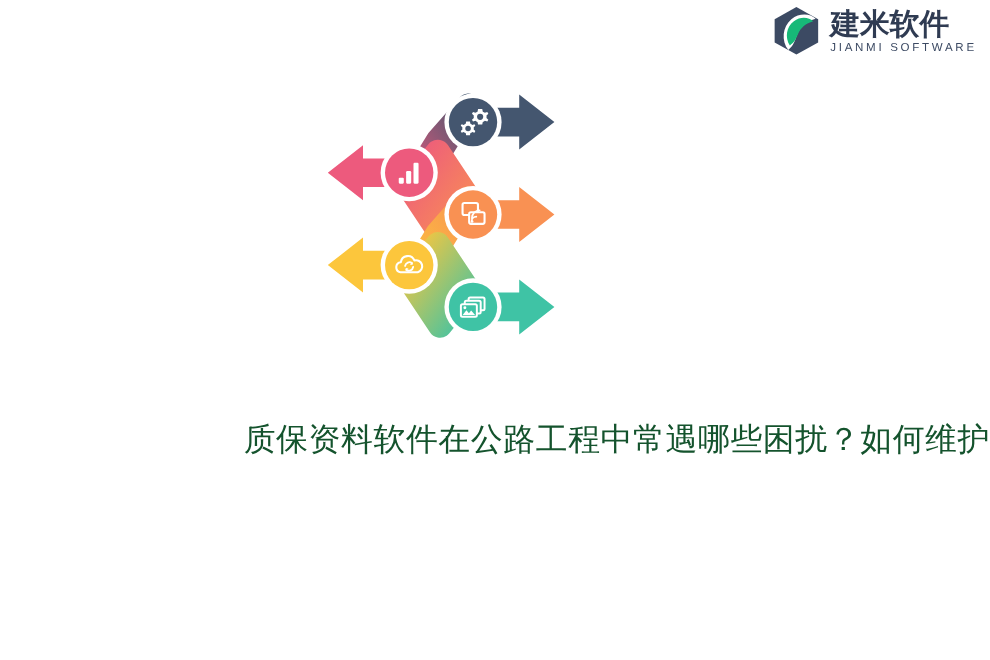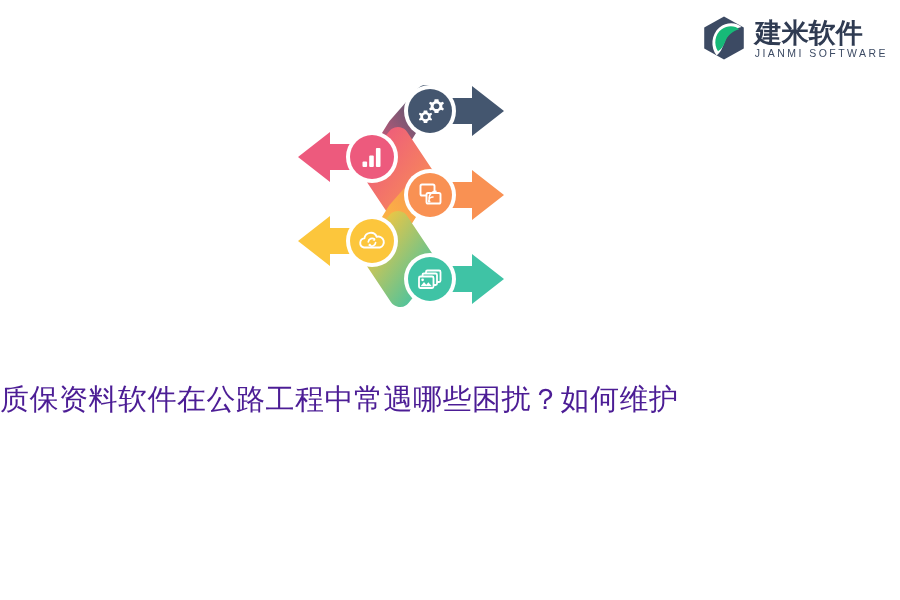--- a/index.html
+++ b/index.html
@@ -11,21 +11,21 @@
     height: 600px;
     background: #ffffff;
     font-family: "Liberation Sans", sans-serif;
     overflow: hidden;
     position: relative;
   }
 
   
   .brand {
     position: absolute;
-    top: 12px;
+    top: 2px;
     right: 12px;
     display: flex;
     align-items: center;
     gap: 8px;
     height: 52px;
   }
   .brand-mark {
     width: 46px;
     height: 46px;
     flex: 0 0 46px;
@@ -70,25 +70,25 @@
     width: 250px;
     height: 260px;
   }
 
   
   .page-title {
     position: absolute;
     left: 0;
     right: 0;
     top: 378px;
-    text-align: left;
+    text-align: right;
     font-family: "DejaVu Serif", "Liberation Serif", serif;
     font-size: 29px;
     font-weight: normal;
-    color: #4c1d95;
+    color: #14532d;
     letter-spacing: 0.5px;
     line-height: 1.45;
     white-space: nowrap;
   }
 </style>
 </head>
 <body>
 
 <div class="brand">
   <svg class="brand-mark" viewBox="0 0 100 100">

